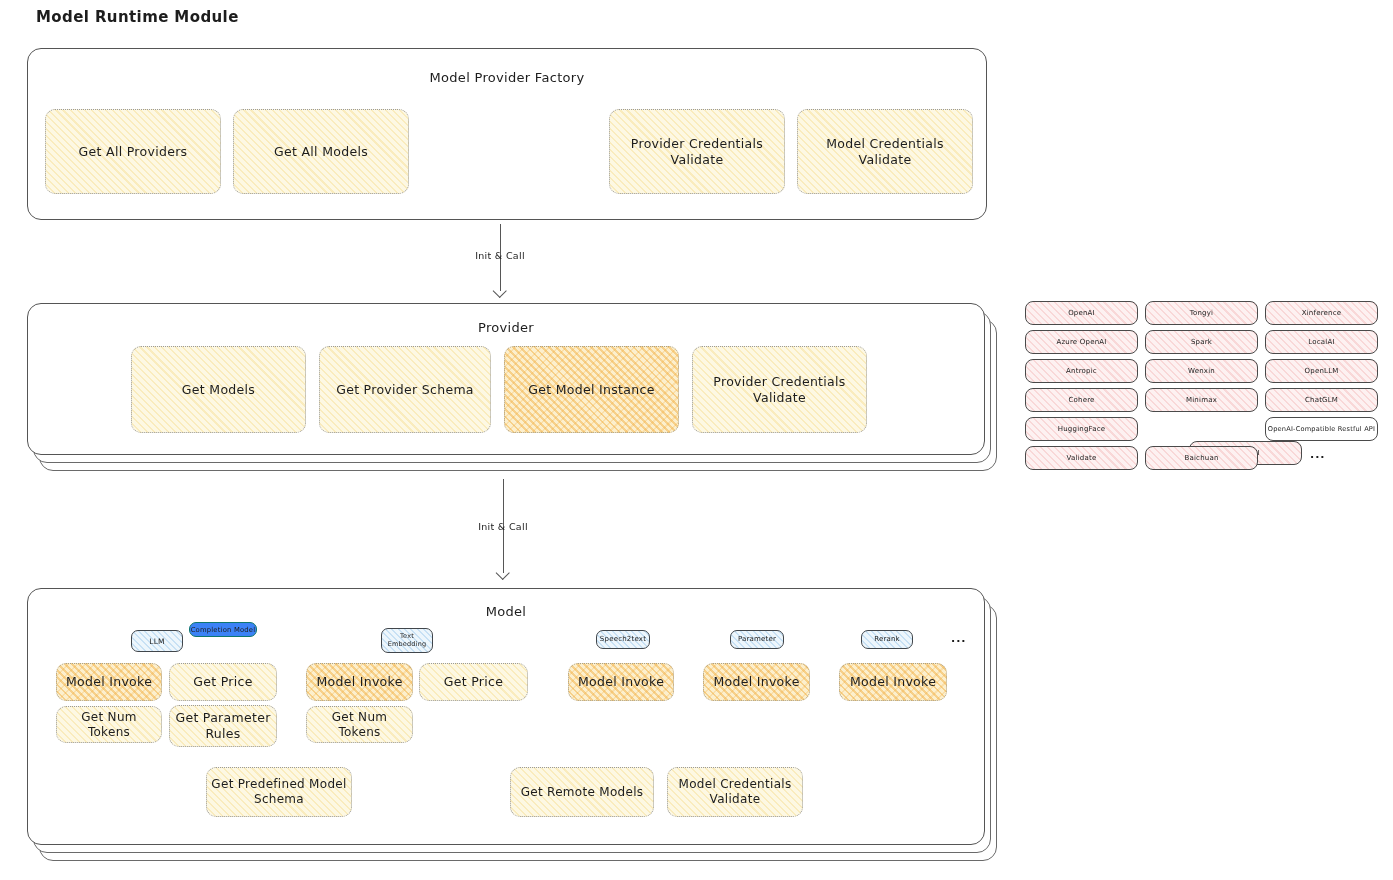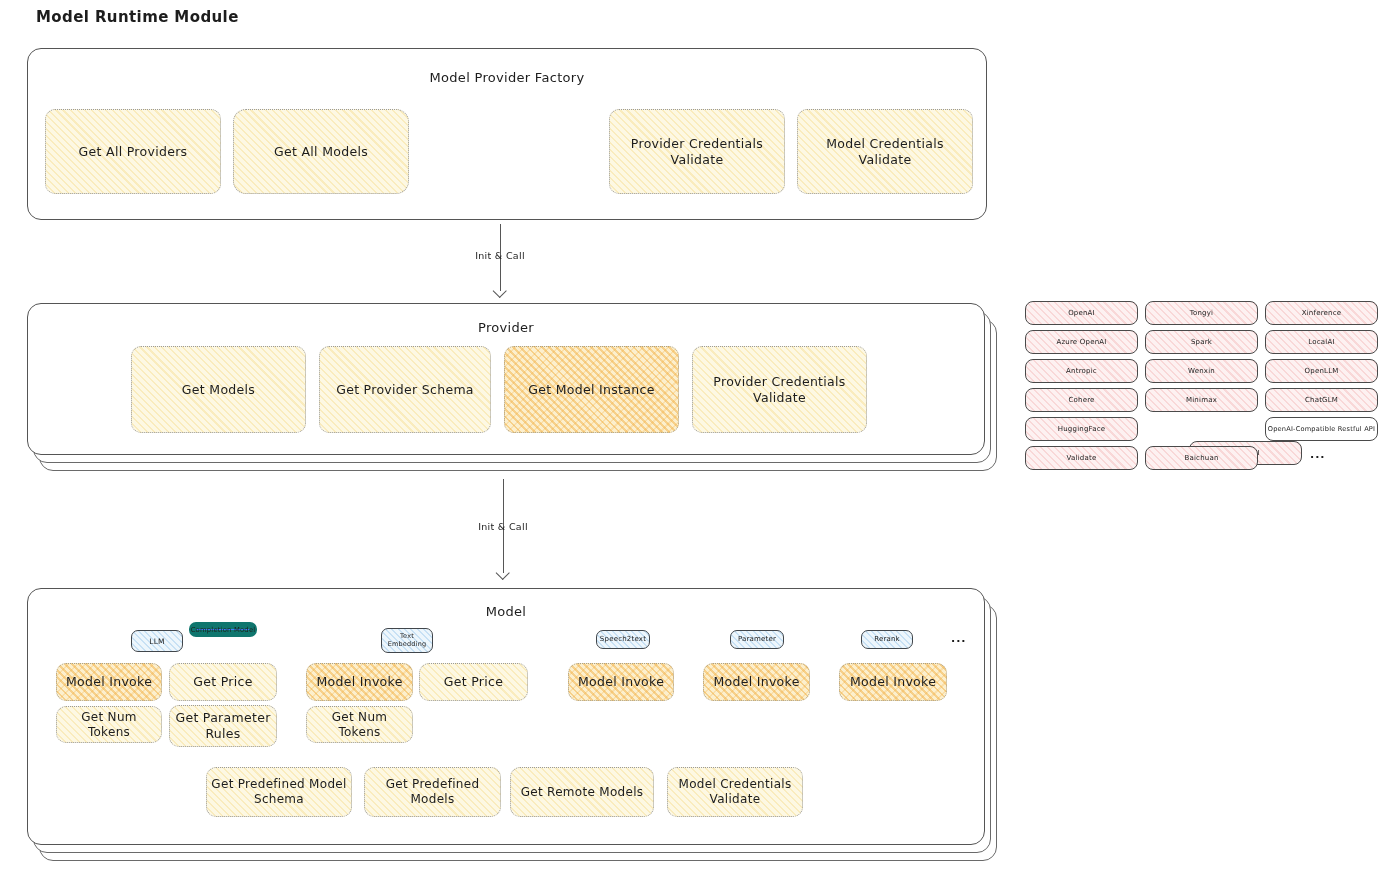--- a/index.html
+++ b/index.html
@@ -51,21 +51,21 @@
   .tag-blue{
     display:flex;align-items:center;justify-content:center;text-align:center;
     border:1.3px solid #41464b;border-radius:7px;
     font-size:7px;letter-spacing:.2px;line-height:1.2;
     background:
       repeating-linear-gradient(45deg, rgba(130,185,230,.35) 0 1.4px, rgba(0,0,0,0) 1.4px 4.5px),
       #edf6fc;
   }
   .tag-white{
     display:flex;align-items:center;justify-content:center;text-align:center;
-    border:7px solid #0f766e;border-radius:7px;background:#3b82f6;
+    border:1px solid #0f766e;border-radius:7px;background:#3b82f6;
     font-size:6.8px;letter-spacing:.2px;white-space:nowrap;
   }
 
   .more-dots{font-size:11px;font-weight:bold;letter-spacing:1px;}
 
   
   .arrow .line{position:absolute;left:50%;top:0;bottom:5px;width:0;border-left:1.3px solid #565656;}
   .arrow .head{position:absolute;left:50%;bottom:0;width:9px;height:9px;
     border-left:1.3px solid #565656;border-bottom:1.3px solid #565656;
     transform:translateX(-53%) rotate(-45deg);}
@@ -74,21 +74,21 @@
 </head>
 <body>
 
 <div class="canvas">
 
   <div class="abs page-title">Model Runtime Module</div>
 
   <div class="abs card" style="left:27px;top:48px;width:960px;height:172px;">
     <div class="abs panel-title" style="top:21px;">Model Provider Factory</div>
     <div class="abs fnbox yellow" style="left:17px;top:60px;width:176px;height:85px;">Get All Providers</div>
-    <div class="abs fnbox yellow" style="left:205px;top:60px;width:176px;height:85px;border-radius:13px;">Get All Models</div>
+    <div class="abs fnbox yellow" style="left:205px;top:60px;width:176px;height:85px;">Get All Models</div>
     <div class="abs fnbox yellow" style="left:581px;top:60px;width:176px;height:85px;">Provider Credentials Validate</div>
     <div class="abs fnbox yellow" style="left:769px;top:60px;width:176px;height:85px;">Model Credentials Validate</div>
   </div>
 
   <div class="abs arrow" style="left:492px;top:224px;width:16px;height:72px;">
     <span class="line"></span>
     <span class="head"></span>
   </div>
   <div class="abs arrow-label" style="left:462px;top:250px;width:76px;">Init &amp; Call</div>
 
@@ -155,19 +155,18 @@
       <div class="abs fnbox yellow" style="left:391px;top:74px;width:109px;height:38px;">Get Price</div>
       <div class="abs fnbox yellow" style="left:278px;top:117px;width:107px;height:37px;font-size:12px;">Get Num Tokens</div>
 
       <div class="abs fnbox orange" style="left:540px;top:74px;width:106px;height:38px;">Model Invoke</div>
 
       <div class="abs fnbox orange" style="left:675px;top:74px;width:107px;height:38px;">Model Invoke</div>
 
       <div class="abs fnbox orange" style="left:811px;top:74px;width:108px;height:38px;">Model Invoke</div>
 
       <div class="abs fnbox yellow" style="left:178px;top:178px;width:146px;height:50px;font-size:12px;">Get Predefined Model Schema</div>
-      <div class="abs fnbox yellow" style="left:336px;top:178px;width:137px;height:50px;font-size:12px;">Get Predefined Models</div>
       <div class="abs fnbox yellow" style="left:482px;top:178px;width:144px;height:50px;font-size:12px;">Get Remote Models</div>
       <div class="abs fnbox yellow" style="left:639px;top:178px;width:136px;height:50px;font-size:12px;">Model Credentials Validate</div>
     </div>
   </div>
 
 </div>
 
 </body></html>

